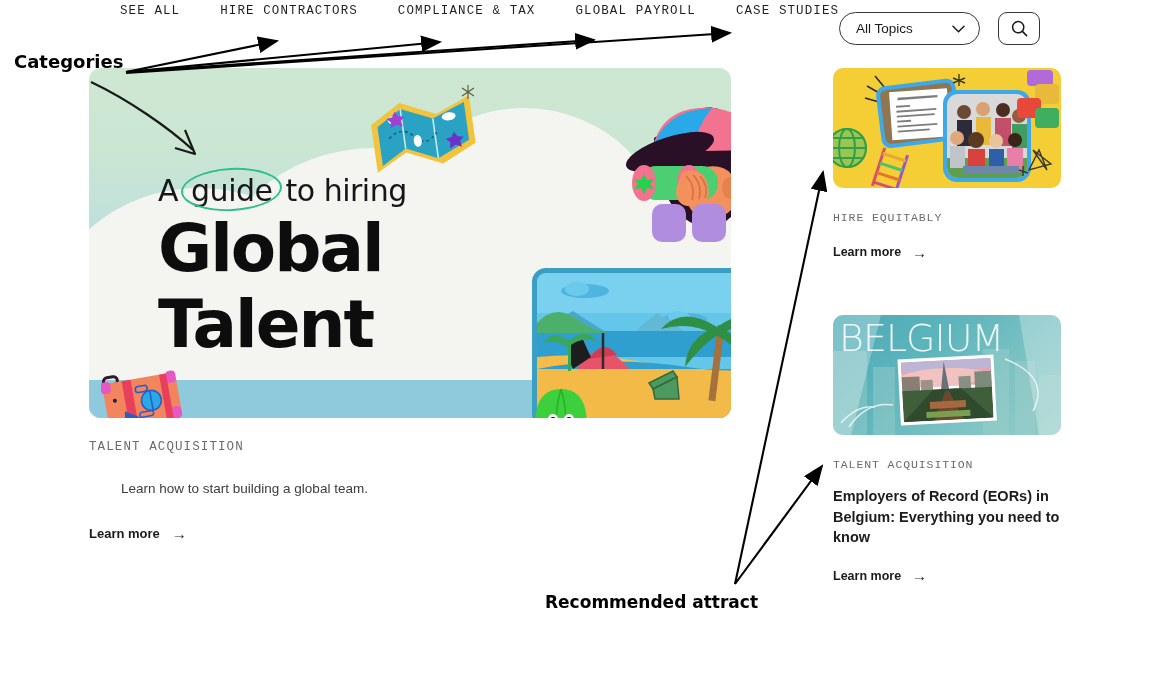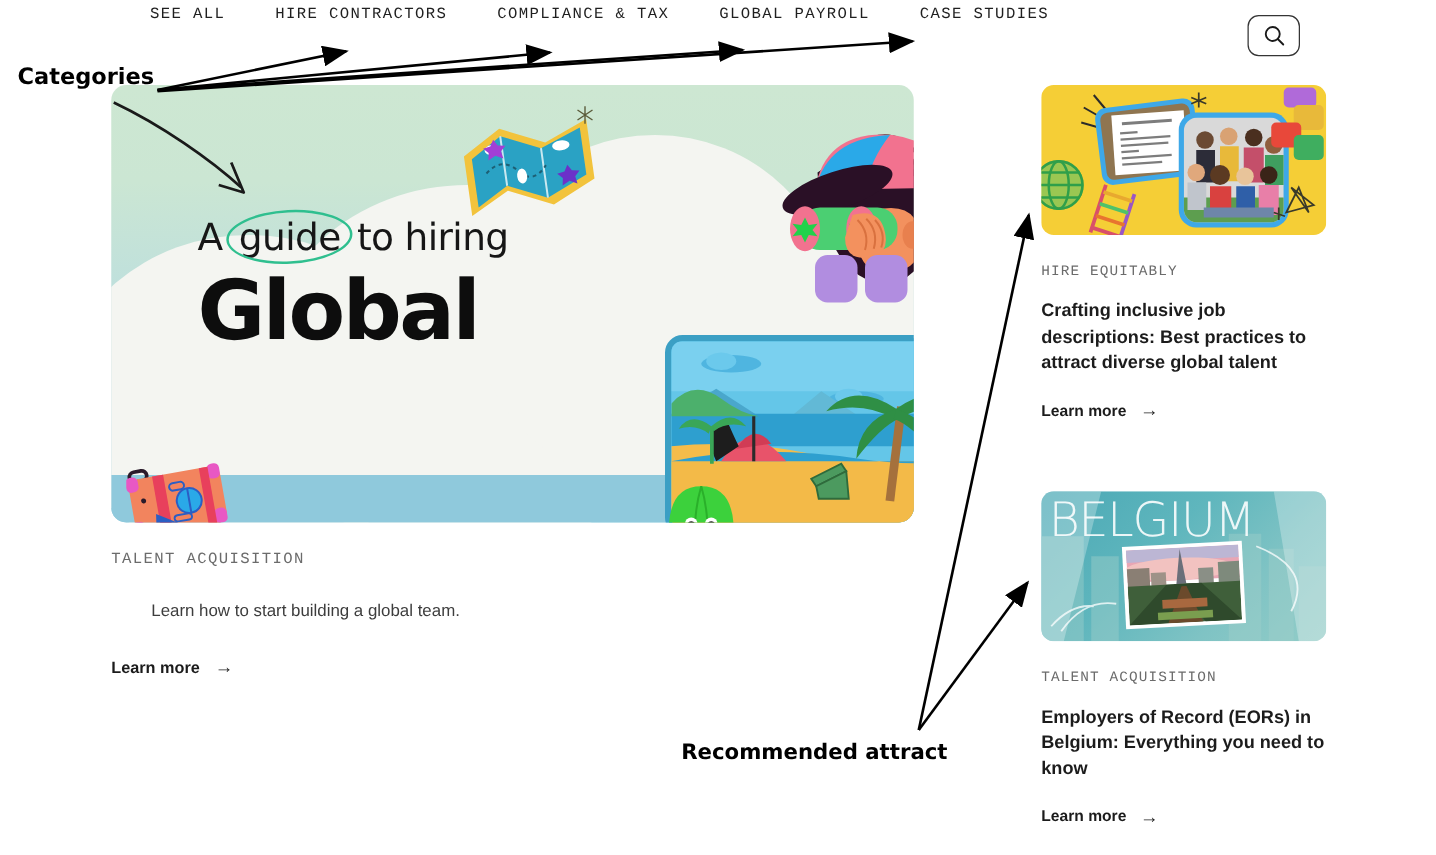--- a/index.html
+++ b/index.html
@@ -212,20 +212,26 @@
 
   <div class="nav">
     <div class="nav-links">
       <a class="nav-link" href="#">SEE ALL</a>
       <a class="nav-link" href="#">HIRE CONTRACTORS</a>
       <a class="nav-link" href="#">COMPLIANCE &amp; TAX</a>
       <a class="nav-link" href="#">GLOBAL PAYROLL</a>
       <a class="nav-link" href="#">CASE STUDIES</a>
     </div>
 
+    <div class="topic-select">
+      <span class="topic-select-label">All Topics</span>
+      <svg class="chev" viewBox="0 0 13 8">
+        <path d="M1 1.3 L6.5 6.7 L12 1.3" fill="none" stroke="#1a1a1a" stroke-width="1.5" stroke-linecap="round" stroke-linejoin="round"></path>
+      </svg>
+    </div>
 
     <div class="search-btn">
       <svg width="17" height="17" viewBox="0 0 17 17">
         <circle cx="7.2" cy="7.2" r="5.6" fill="none" stroke="#1a1a1a" stroke-width="1.5"></circle>
         <line x1="11.4" y1="11.4" x2="15.6" y2="15.6" stroke="#1a1a1a" stroke-width="1.5" stroke-linecap="round"></line>
       </svg>
     </div>
   </div>
 
   <div class="hero-card">
@@ -381,20 +387,21 @@
         </g>
       </svg>
 
       <div class="hero-title-wrap">
         <div class="hero-kicker">
           <span>A</span>
           <span class="circled">guide</span>
           <span>to hiring</span>
         </div>
         <div class="hero-big">Global</div>
+        <div class="hero-big">Talent</div>
       </div>
     </div>
 
     <div class="hero-meta">
       <div class="kicker">TALENT ACQUISITION</div>
       <div class="hero-desc">Learn how to start building a global team.</div>
       <a class="learn-more" href="#">
         <span>Learn more</span>
         <span class="arrow-glyph">→</span>
       </a>
@@ -488,21 +495,20 @@
           </g>
 
           <g stroke="#3a3a2a" stroke-width="1.4" fill="none">
             <path d="M200 82 l18 14 l-22 6 l10 -20 l8 20z"></path>
             <path d="M190 98 l0 10 M186 102 l9 3"></path>
             <path d="M126 6 l0 12 M120 10 l12 5 M120 15 l12 -5"></path>
           </g>
         </svg>
       </div>
       <div class="card-kicker">HIRE EQUITABLY</div>
-      <div class="card-title">Crafting inclusive job descriptions: Best practices to attract diverse global talent</div>
       <a class="card-learn" href="#">
         <span>Learn more</span>
         <span class="arrow-glyph">→</span>
       </a>
     </div>
 
     <div class="card">
       <div class="card-img">
         <div class="c2-bg"></div>
         <svg viewBox="0 0 228 120" width="228" height="120" style="position:absolute;inset:0;">

